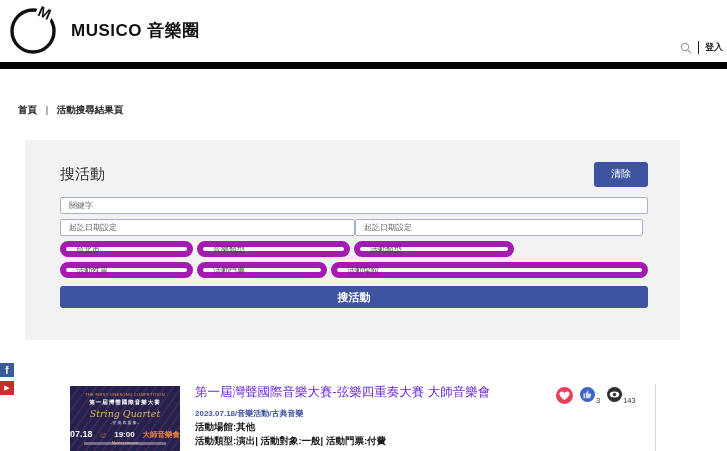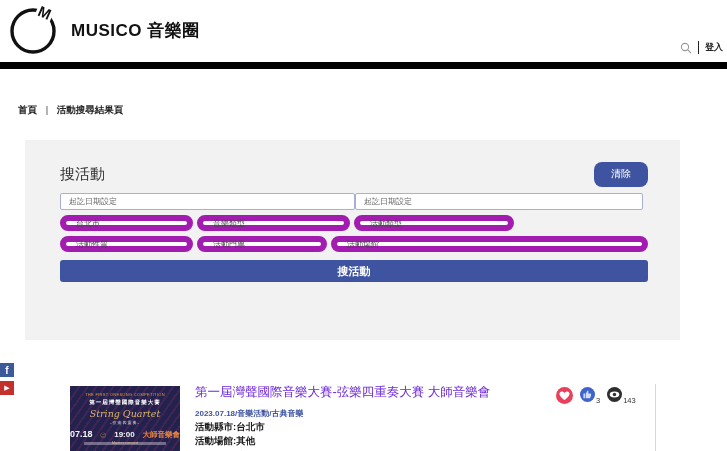--- a/index.html
+++ b/index.html
@@ -20,21 +20,21 @@
   
   .breadcrumb{position:absolute;left:18px;top:104px;font-size:9.5px;font-weight:bold;color:#222;}
   .breadcrumb .sep{margin:0 6px;color:#444;font-weight:normal;}
   .breadcrumb .home{cursor:pointer;font-family:Liberation Mono, monospace;}
   
   .panel{position:absolute;left:25px;top:140px;width:655px;height:200px;background:#f2f2f2;
          box-sizing:border-box;padding:0 32px 0 35px;}
   .panel-head{display:flex;justify-content:space-between;align-items:center;padding-top:20px;height:28px;}
   .panel-title{font-size:15px;color:#333;}
   .btn-clear{background:#3e54a0;color:#fff;font-size:10px;border:none;width:54px;height:25px;
-             border-radius:8px;cursor:pointer;font-family:inherit;}
+             border-radius:3px;cursor:pointer;font-family:inherit;}
   .field{box-sizing:border-box;height:17px;background:#fff;border:1px solid #a6b0d2;border-radius:2px;
          font-size:8px;color:#555;padding:0 8px;font-family:inherit;display:block;}
   .field::placeholder{color:#666;opacity:1;}
   .row{display:flex;margin-top:5px;}
   .row.pills{gap:4px;margin-top:5px;}
   .pill{box-sizing:border-box;height:16px;border:6px solid #a21caf;border-radius:9px;background:#fff;
         font-size:8px;color:#444;display:flex;align-items:center;padding:0 10px;cursor:pointer;}
   .kw{width:100%;margin-top:9px;}
   .w295{width:295px;} .w288{width:288px;}
   .w133{width:133px;} .w130{width:130px;} .w153{width:153px;} .w160{width:160px;} .w317{width:317px;}
@@ -97,20 +97,21 @@
   <span class="home">首頁</span>
   <span class="sep">|</span>
   <span>活動搜尋結果頁</span>
 </div>
 
 <div class="panel">
   <div class="panel-head">
     <span class="panel-title">搜活動</span>
     <button class="btn-clear">清除</button>
   </div>
+  <input class="field kw" type="text" placeholder="關鍵字" style="">
   <div class="row">
     <input class="field w295" type="text" placeholder="起訖日期設定" style="">
     <input class="field w288" type="text" placeholder="起訖日期設定" style="">
   </div>
   <div class="row pills">
     <div class="pill w133">台北市</div>
     <div class="pill w153">音樂類型</div>
     <div class="pill w160">活動類型</div>
   </div>
   <div class="row pills">
@@ -137,21 +138,20 @@
       <span class="w">㊁</span>
       <span class="t">19:00</span>
       <span class="m">大師音樂會</span>
     </div>
     <div class="p6">Master concert</div>
     <div class="p7"></div>
   </div>
   <div class="card-body">
     <div class="card-title">第一屆灣聲國際音樂大賽-弦樂四重奏大賽 大師音樂會</div>
     <div class="card-meta">2023.07.18/音樂活動/古典音樂</div>
-    <div class="card-line">活動縣市:台北市</div>
     <div class="card-line">活動場館:其他</div>
     <div class="card-line">活動類型:演出| 活動對象:一般| 活動門票:付費</div>
   </div>
   <div class="card-icons">
     <span class="icon-wrap">
       <svg width="17" height="17" viewBox="0 0 17 17">
         <circle cx="8.5" cy="8.5" r="8.5" fill="#e8405a"></circle>
         <path d="M8.5 13C4.1 10 2.6 7.2 3.9 5.5c1.1-1.4 3.3-1.2 4.6.6 1.3-1.8 3.5-2 4.6-.6 1.3 1.7-.2 4.5-4.6 7.5z" fill="#fff"></path>
       </svg>
     </span>

